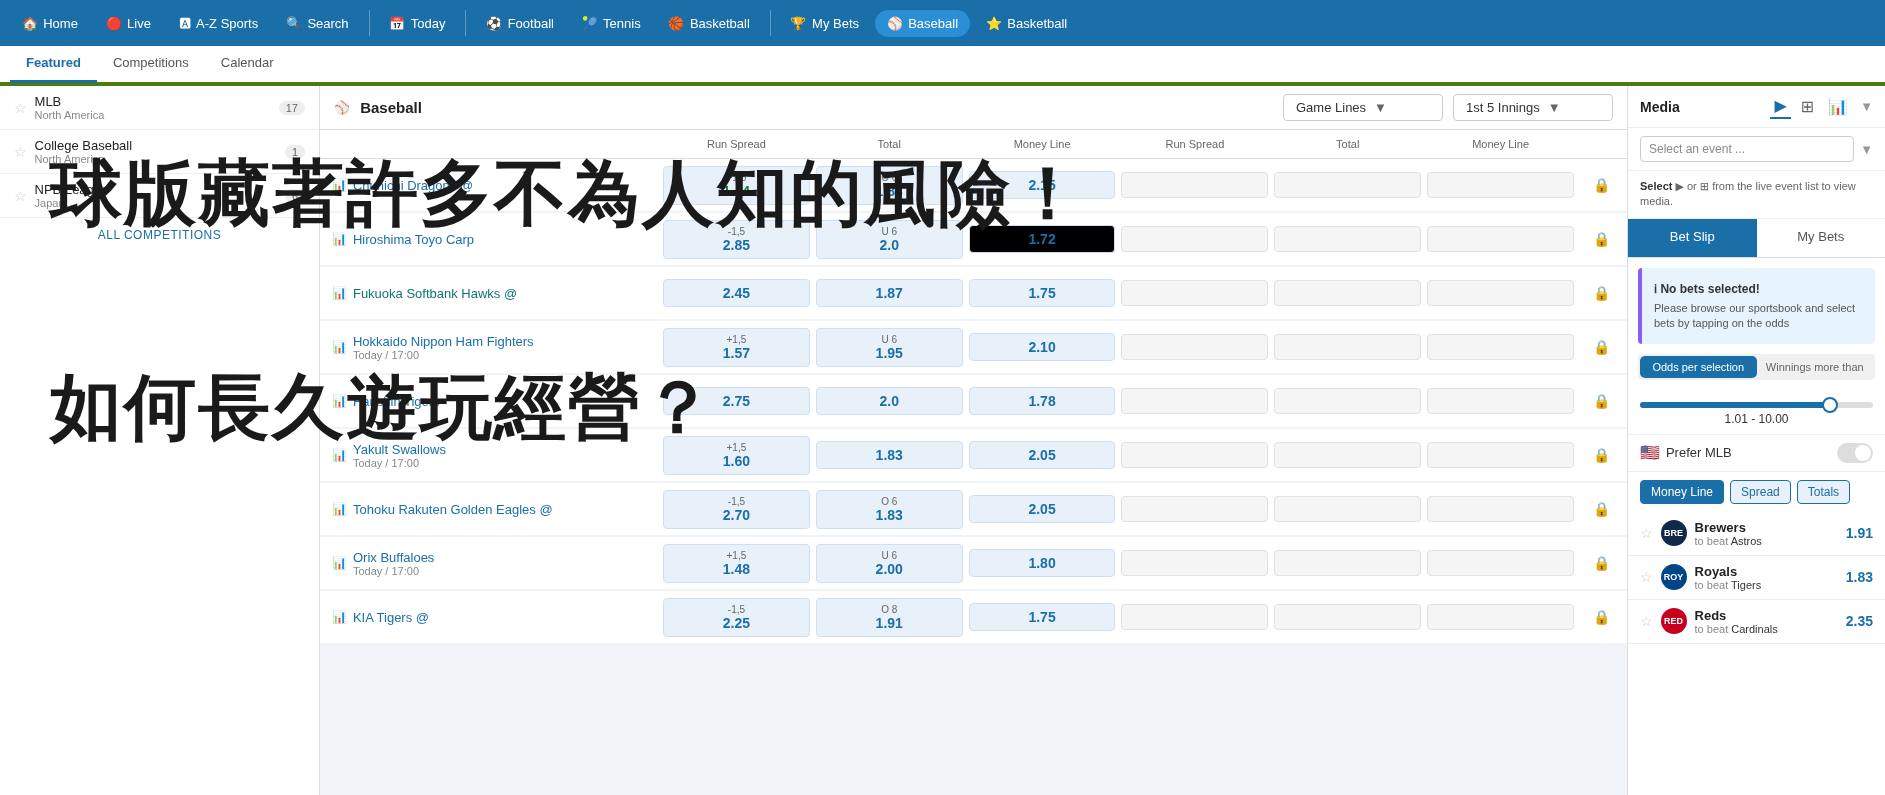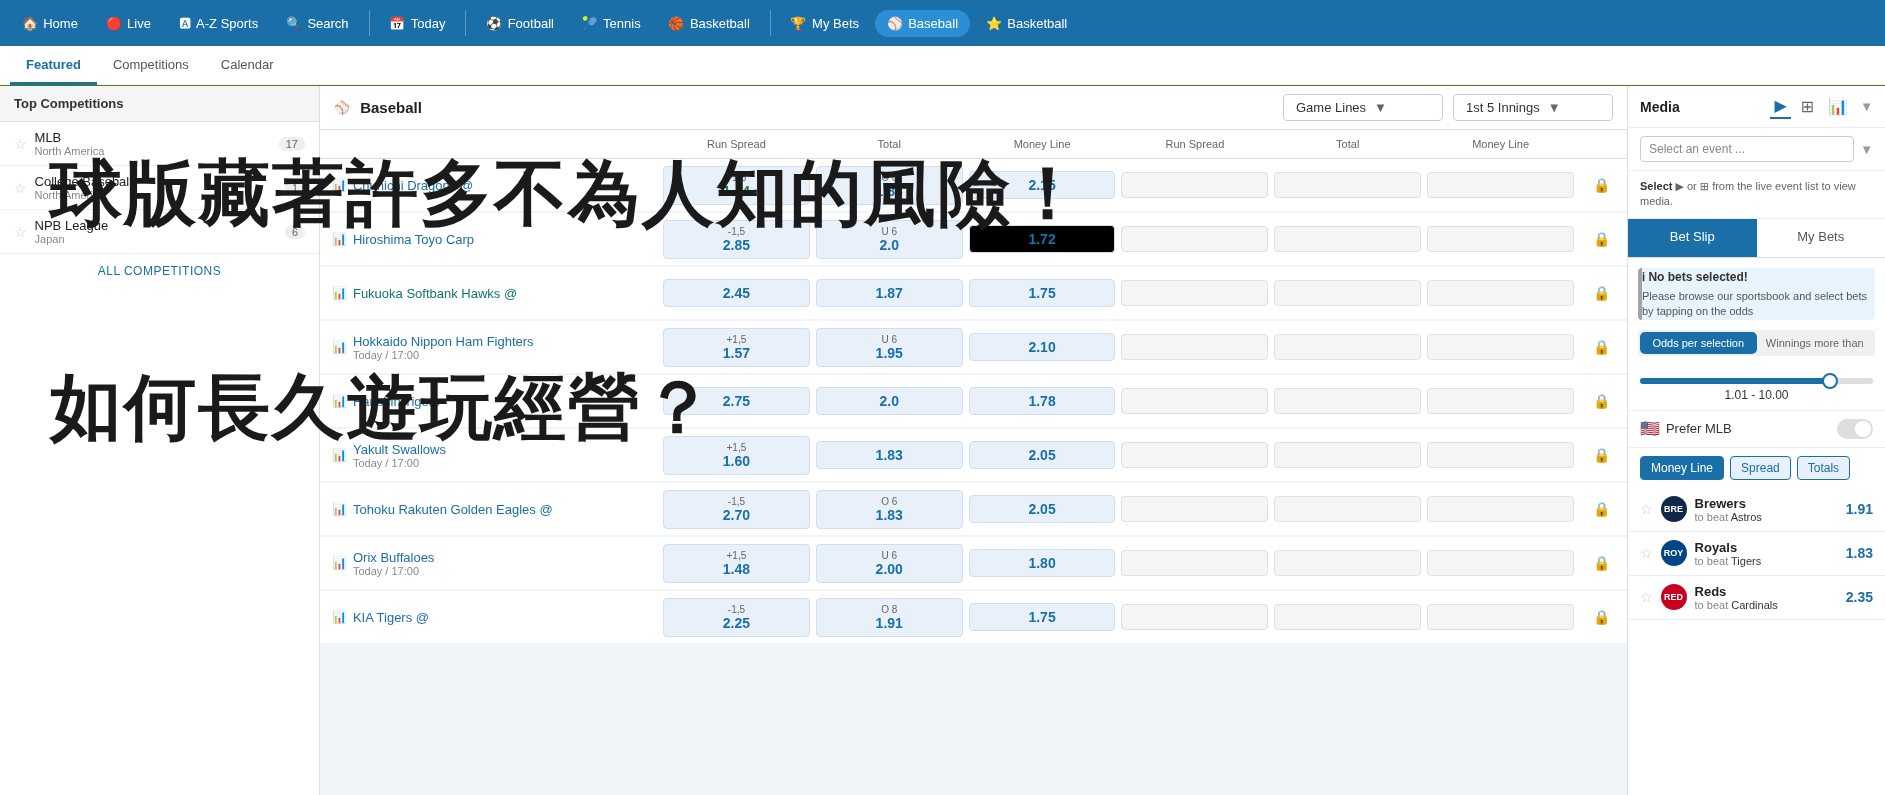--- a/index.html
+++ b/index.html
@@ -24,21 +24,21 @@
       cursor: pointer;
       font-size: 13px;
       white-space: nowrap;
     }
     .nav-item.baseball-active { background: #2a8fd4; border-radius: 20px; }
     .nav-divider { width: 1px; height: 26px; background: rgba(255,255,255,0.3); margin: 0 4px; }
 
     
     .sub-nav {
       background: #fff;
-      border-bottom: 1px solid #4d7c0f;
+      border-bottom: 4px solid #4d7c0f;
       display: flex;
       align-items: center;
       padding: 0 10px;
       height: 40px;
     }
     .sub-nav-item {
       padding: 10px 16px;
       cursor: pointer;
       color: #555;
       font-size: 13px;
@@ -209,22 +209,23 @@
       font-size: 13px;
       color: #555;
       border-bottom: 3px solid transparent;
     }
     .bet-slip-tab.active {
       color: #fff;
       background: #1a6fa8;
     }
 
     .bet-slip-info {
+      padding: 12px;
       background: #e8f4fd;
-      border-left: 4px solid #a3a3a3;
+      border-left: 4px solid #8b5cf6;
       margin: 10px;
       border-radius: 4px;
     }
     .bet-slip-info-title { font-weight: bold; font-size: 12px; color: #333; margin-bottom: 4px; }
     .bet-slip-info-text { font-size: 11px; color: #555; line-height: 1.4; }
 
     
     .multi-gen-title {
       padding: 10px 12px 6px;
       font-weight: bold;
@@ -374,23 +375,20 @@
     <span>Competitions</span>
   </div>
   <div class="sub-nav-item">
     <span>Calendar</span>
   </div>
 </div>
 
 <div class="main-layout">
 
   <div class="sidebar">
-    <div class="sidebar-title">
-      <span>Top Competitions</span>
-    </div>
 
     <div class="sidebar-item">
       <span class="sidebar-star">☆</span>
       <div class="sidebar-label">
         <div class="league">MLB</div>
         <div class="region">North America</div>
       </div>
       <span class="sidebar-count">17</span>
     </div>
 

